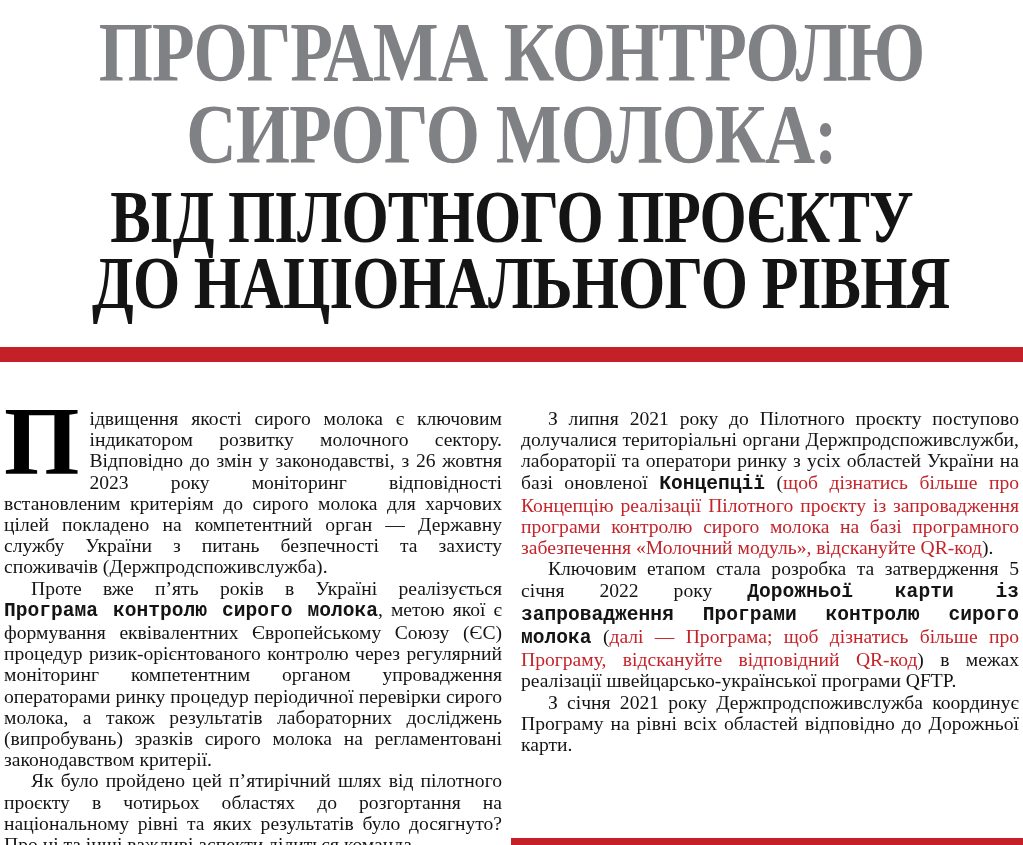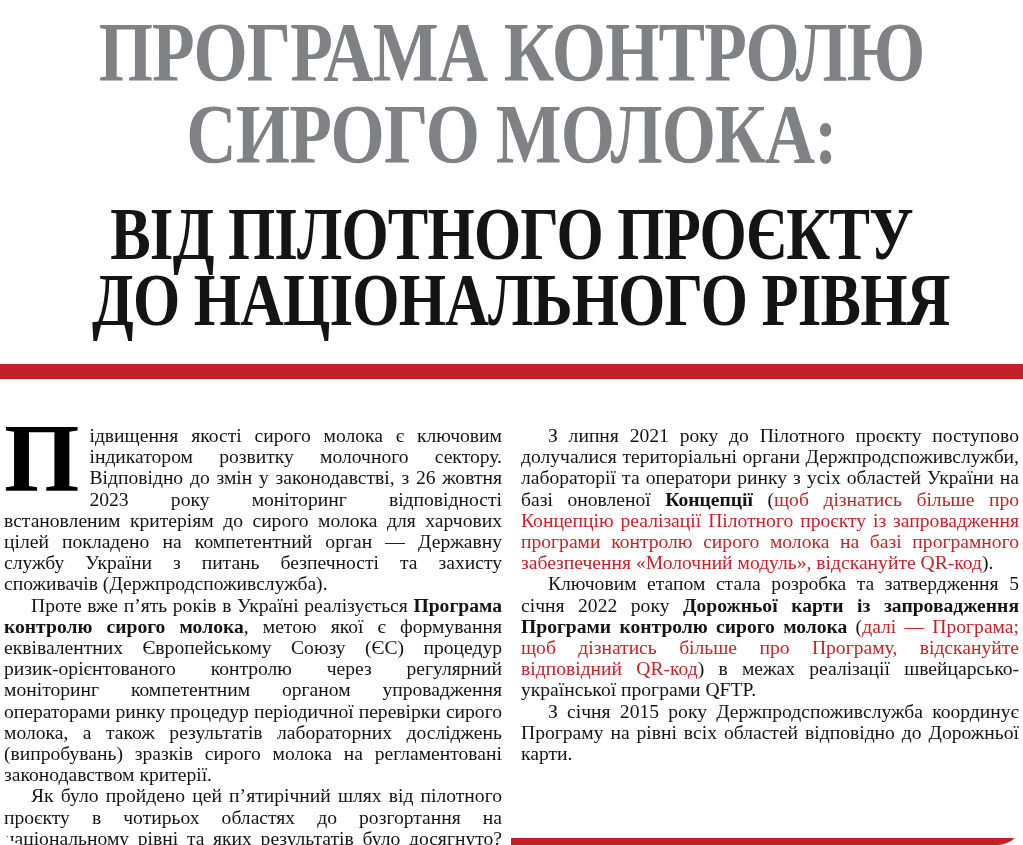--- a/index.html
+++ b/index.html
@@ -10,32 +10,31 @@
   }
   html,body{margin:0;padding:0;background:#ffffff;}
   .page{
     position:relative;
     width:1023px;height:845px;
     overflow:hidden;
     background:#ffffff;
     font-family:"Liberation Serif", serif;
     color:var(--ink);
     margin:0 auto;
-    border-radius:26px;
   }
   .masthead{padding-top:12px;text-align:center;}
   .t-gray .tline{
     font-size:84px;line-height:82px;font-weight:bold;
     color:var(--gray-title);
     letter-spacing:-1px;
     transform:scaleX(0.83);
     transform-origin:50% 50%;
     white-space:nowrap;
   }
-  .t-black{margin-top:25px;}
+  .t-black{margin-top:8px;}
   .t-black .tline{
     font-size:74px;line-height:66px;font-weight:bold;
     color:var(--ink);
     letter-spacing:-1px;
     transform:scaleX(0.82);
     transform-origin:50% 50%;
     white-space:nowrap;
   }
   .red-bar{
     margin-top:31px;
@@ -60,21 +59,21 @@
   .dropcap{
     float:left;
     font-size:97px;
     line-height:63px;
     height:64px;
     font-weight:bold;
     padding:2px 10px 0 0;
     color:#000;
   }
   .seg-normal{}
-  .seg-bold{font-weight:bold;}
+  .seg-bold{font-weight:bold;font-family:Liberation Mono, monospace;}
   .seg-redItalic{color:var(--red-text);}
   .bottom-bar{
     position:absolute;
     left:511px;right:0;bottom:0;
     height:7px;
     background:var(--red-bar);
   }
 </style>
 </head>
 <body>
@@ -96,19 +95,19 @@
 
   <main class="columns">
     <div class="col">
         <p class="para first"><span class="dropcap">П</span><span class="seg-normal">ідвищення якості сирого молока є ключовим індикатором розвитку молочного сектору. Відповідно до змін у законодавстві, з 26 жовтня 2023 року моніторинг відповідності встановленим критеріям до сирого молока для харчових цілей покладено на компетентний орган — Державну службу України з питань безпечності та захисту споживачів (Держпродспоживслужба).</span></p>
         <p class="para"><span class="seg-normal">Проте вже п’ять років в Україні реалізується </span><span class="seg-bold">Програма контролю сирого молока</span><span class="seg-normal">, метою якої є формування еквівалентних Європейському Союзу (ЄС) процедур ризик-орієнтованого контролю через регулярний моніторинг компетентним органом упровадження операторами ринку процедур періодичної перевірки сирого молока, а також результатів лабораторних досліджень (випробувань) зразків сирого молока на регламентовані законодавством критерії.</span></p>
         <p class="para"><span class="seg-normal">Як було пройдено цей п’ятирічний шлях від пілотного проєкту в чотирьох областях до розгортання на національному рівні та яких результатів було досягнуто? Про ці та інші важливі аспекти ділиться команда</span></p>
       </div>
     <div class="col">
         <p class="para"><span class="seg-normal">З липня 2021 року до Пілотного проєкту поступово долучалися територіальні органи Держпродспоживслужби, лабораторії та оператори ринку з усіх областей України на базі оновленої </span><span class="seg-bold">Концепції</span><span class="seg-normal"> (</span><span class="seg-redItalic">щоб дізнатись більше про Концепцію реалізації Пілотного проєкту із запровадження програми контролю сирого молока на базі програмного забезпечення «Молочний модуль», відскануйте QR-код</span><span class="seg-normal">).</span></p>
         <p class="para"><span class="seg-normal">Ключовим етапом стала розробка та затвердження 5 січня 2022 року </span><span class="seg-bold">Дорожньої карти із запровадження Програми контролю сирого молока</span><span class="seg-normal"> (</span><span class="seg-redItalic">далі — Програма; щоб дізнатись більше про Програму, відскануйте відповідний QR-код</span><span class="seg-normal">) в межах реалізації швейцарсько-української програми QFTP.</span></p>
-        <p class="para"><span class="seg-normal">З січня 2015 року Держпродспоживслужба координує Програму на рівні всіх областей відповідно до Дорожньої карти.</span></p>
+        <p class="para"><span class="seg-normal">З січня 2021 року Держпродспоживслужба координує Програму на рівні всіх областей відповідно до Дорожньої карти.</span></p>
       </div>
   </main>
 
   <div class="bottom-bar"></div>
 
 </div>
 
 </body></html>

